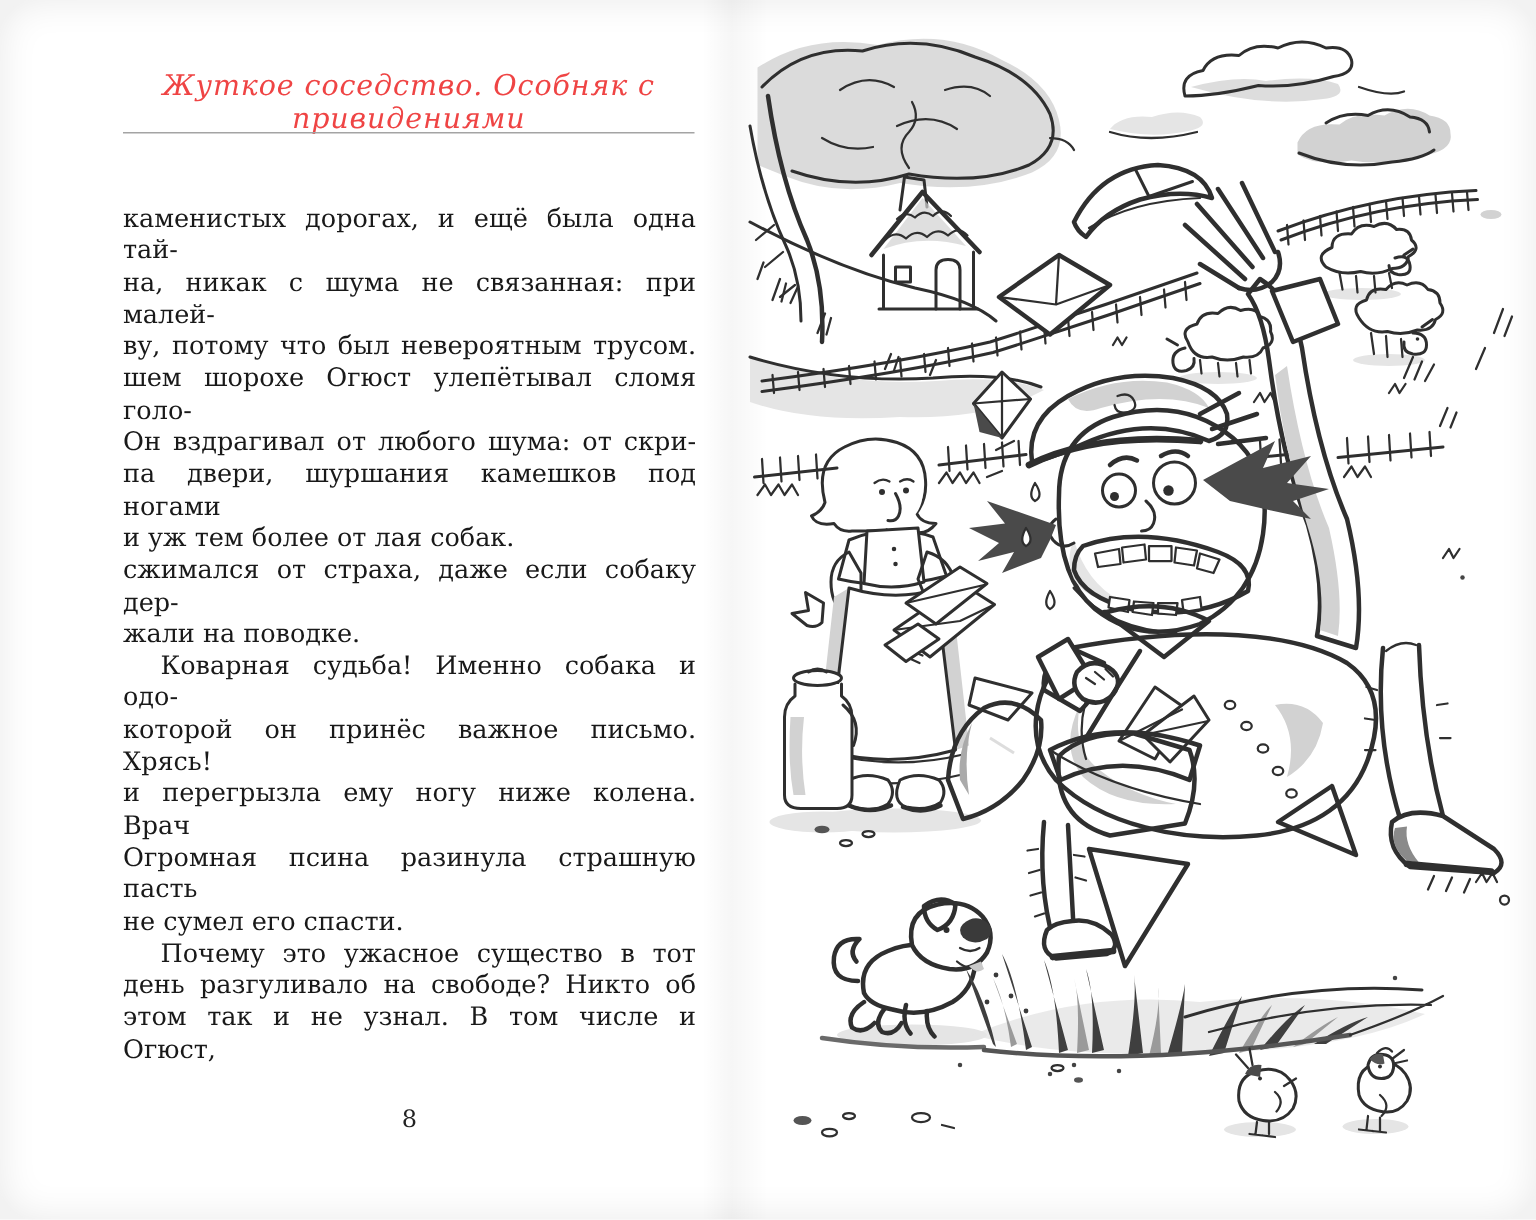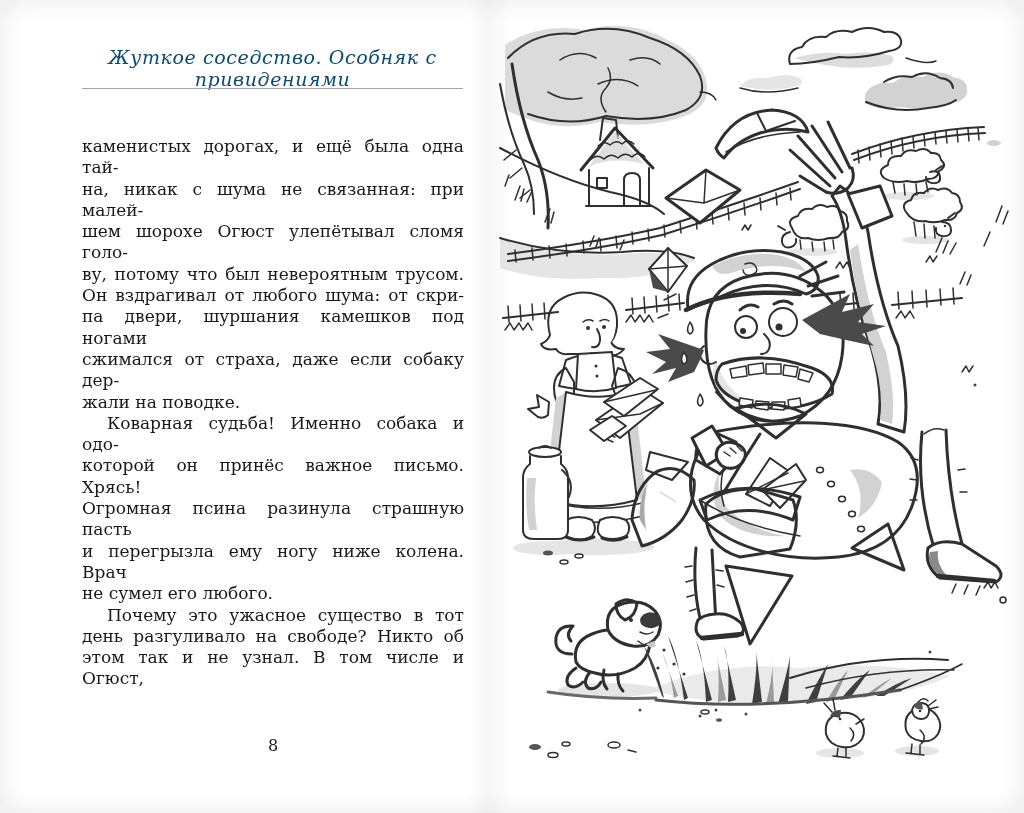--- a/index.html
+++ b/index.html
@@ -19,21 +19,21 @@
     position:absolute;left:468px;top:0;width:44px;height:100%;
     background:linear-gradient(90deg,rgba(0,0,0,0) 0%,rgba(0,0,0,0.035) 45%,rgba(0,0,0,0) 100%);
     pointer-events:none;
   }
   .running-header{
     position:absolute;left:82px;top:46px;width:381px;
     text-align:center;
     font-style:italic;
     font-size:19px;
     letter-spacing:0.6px;
-    color:#0c4a6e;
+    color:#ef4444;
   }
   .header-rule{
     position:absolute;left:82px;top:88px;width:381px;height:1px;
     background:#a4a4a4;
   }
   .text-block{
     position:absolute;left:82px;top:136px;width:382px;
     font-size:17px;line-height:21.3px;color:#191919;
   }
   .line{text-align:justify;text-align-last:justify;}
@@ -58,31 +58,32 @@
 
 <div class="spread">
   <div class="gutter"></div>
 
   <div>
     <div class="running-header">Жуткое соседство. Особняк с привидениями</div>
     <div class="header-rule"></div>
     <div class="text-block" id="text-block">
         <div class="line">каменистых дорогах, и ещё была одна тай-</div>
         <div class="line">на, никак с шума не связанная: при малей-</div>
+        <div class="line">ву, потому что был невероятным трусом.</div>
         <div class="line">шем шорохе Огюст улепётывал сломя голо-</div>
-        <div class="line">ву, потому что был невероятным трусом.</div>
         <div class="line">Он вздрагивал от любого шума: от скри-</div>
         <div class="line">па двери, шуршания камешков под ногами</div>
+        <div class="line last">и уж тем более от лая собак.</div>
         <div class="line">сжимался от страха, даже если собаку дер-</div>
         <div class="line last">жали на поводке.</div>
         <div class="line indent">Коварная судьба! Именно собака и одо-</div>
         <div class="line">которой он принёс важное письмо. Хрясь!</div>
+        <div class="line">и перегрызла ему ногу ниже колена. Врач</div>
         <div class="line">Огромная псина разинула страшную пасть</div>
-        <div class="line">и перегрызла ему ногу ниже колена. Врач</div>
-        <div class="line last">не сумел его любого.</div>
+        <div class="line last">не сумел его спасти.</div>
         <div class="line indent">Почему это ужасное существо в тот</div>
         <div class="line">день разгуливало на свободе? Никто об</div>
         <div class="line">этом так и не узнал. В том числе и Огюст,</div>
       </div>
     <div class="page-number">8</div>
   </div>
 
   <div>
   <svg width="1024" height="813" viewBox="0 0 1024 813" style="position:absolute;left:0;top:0;">
 

